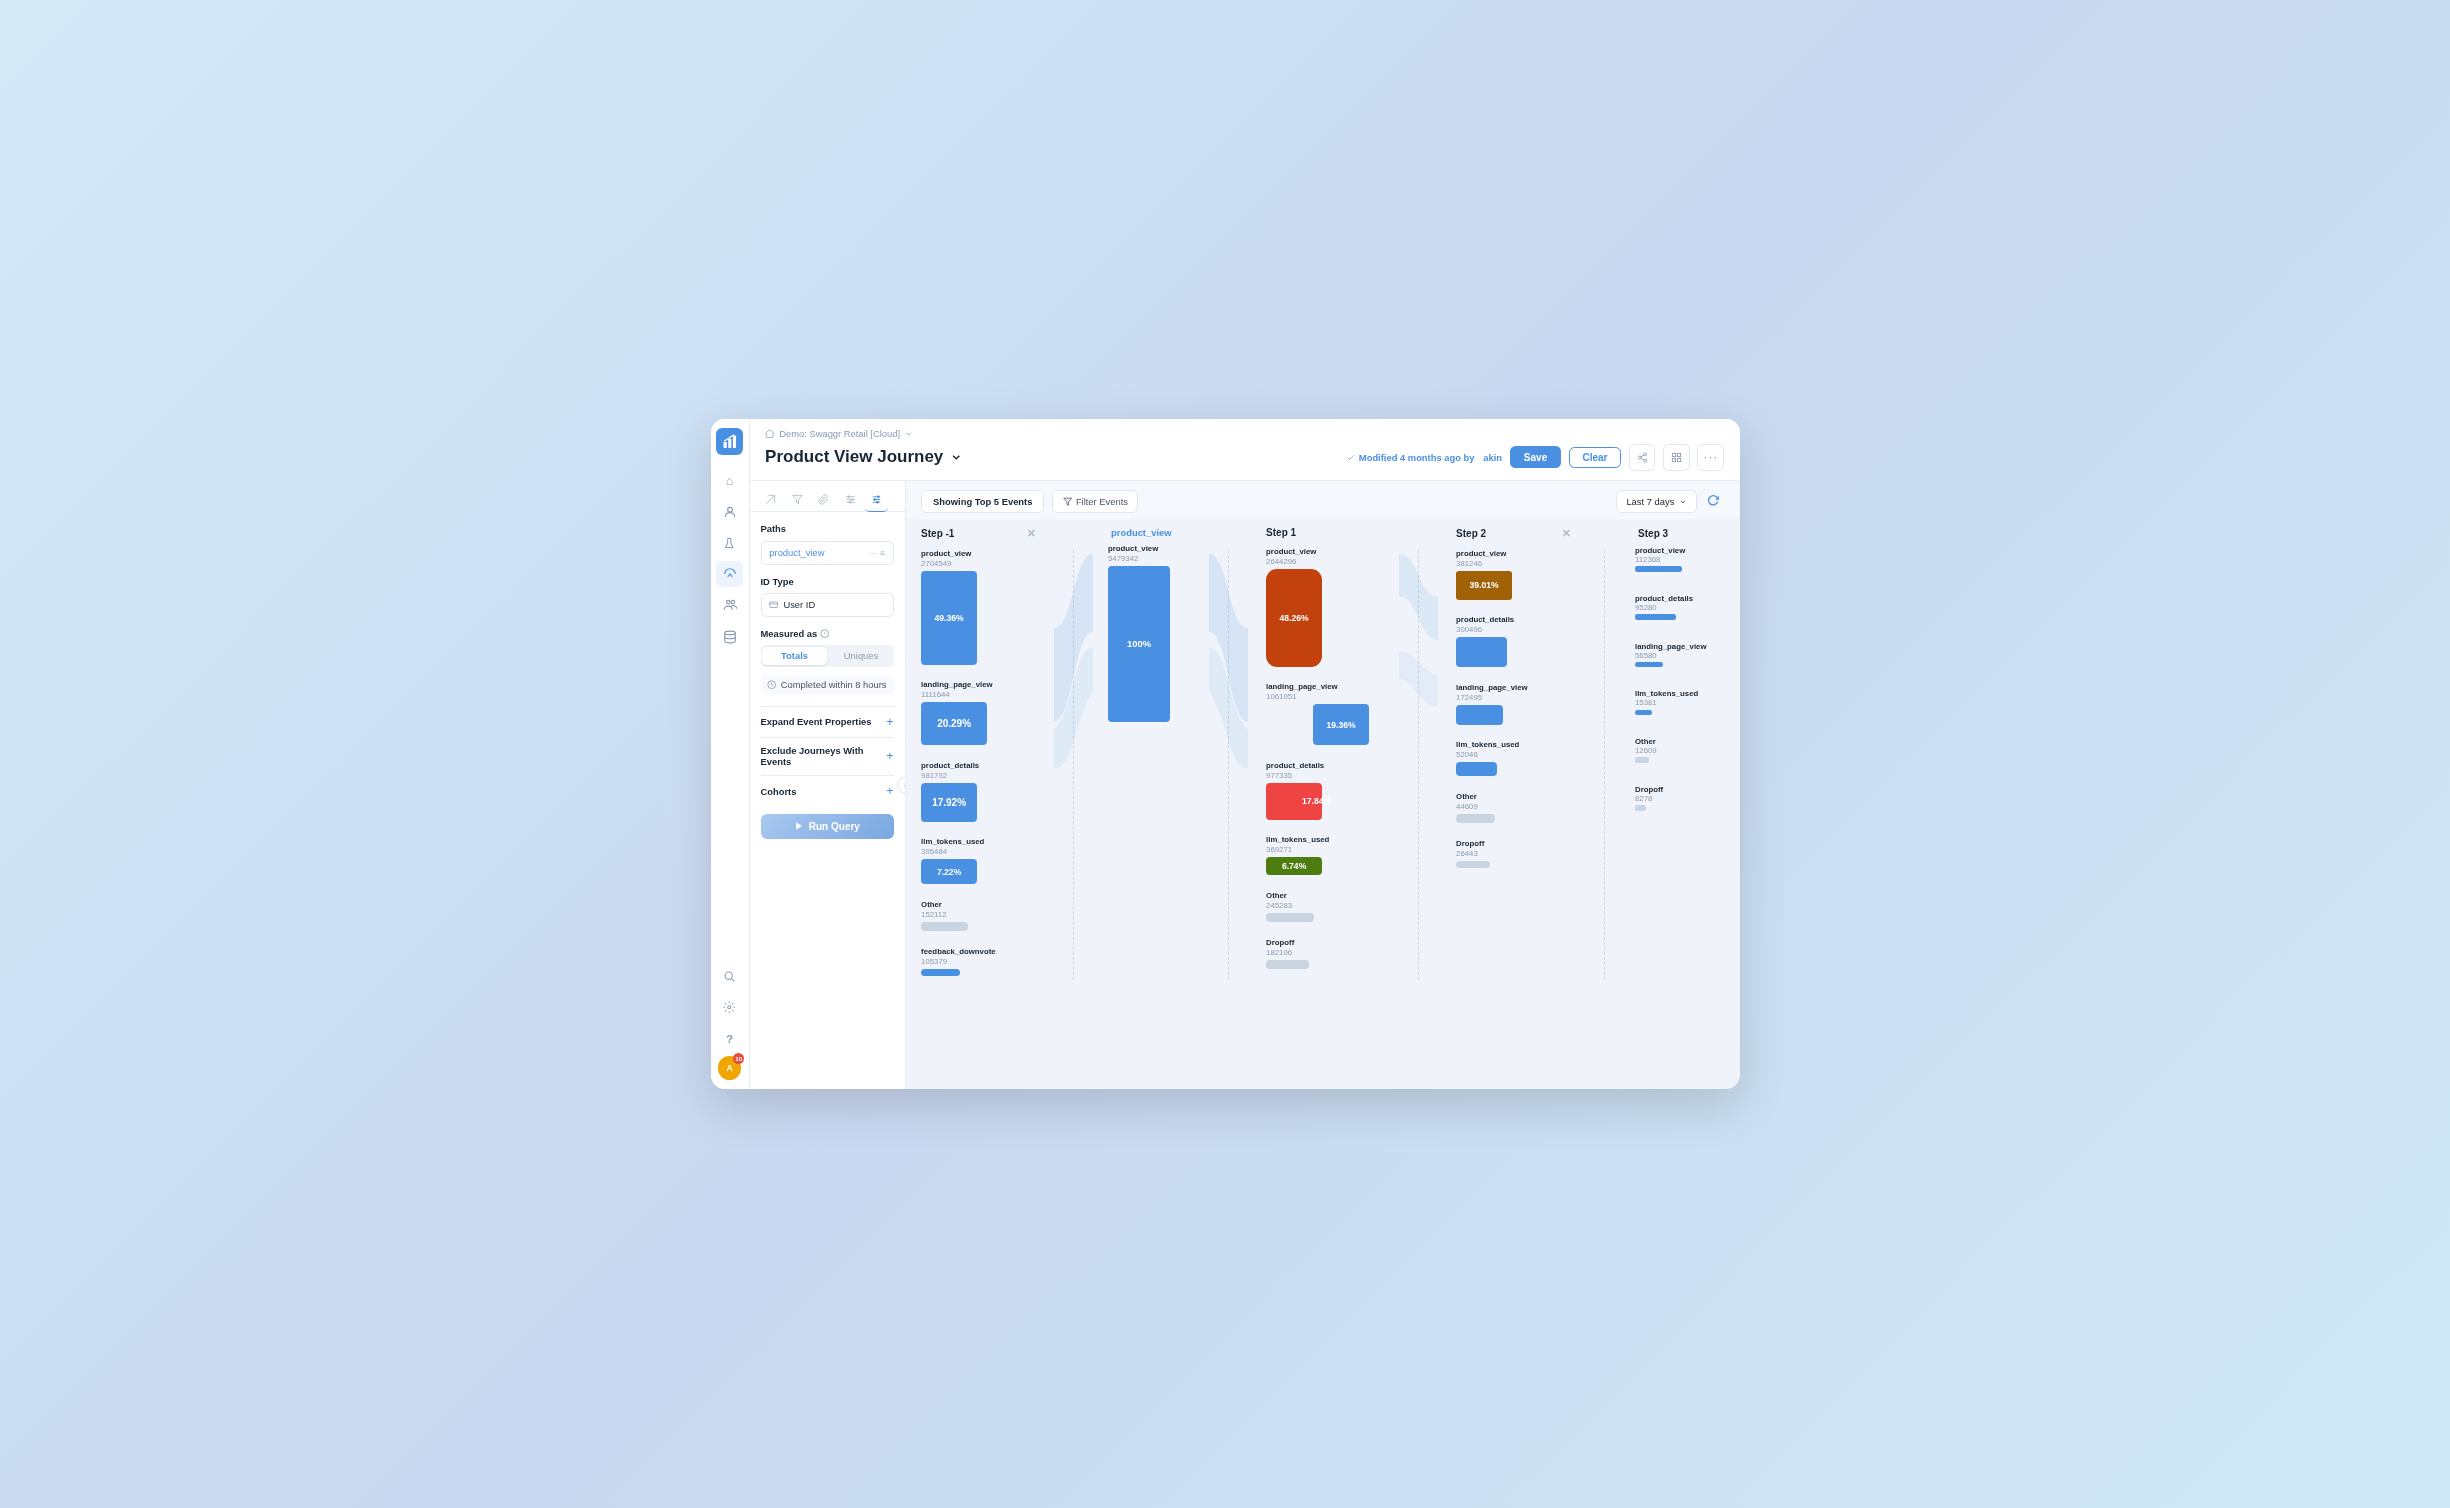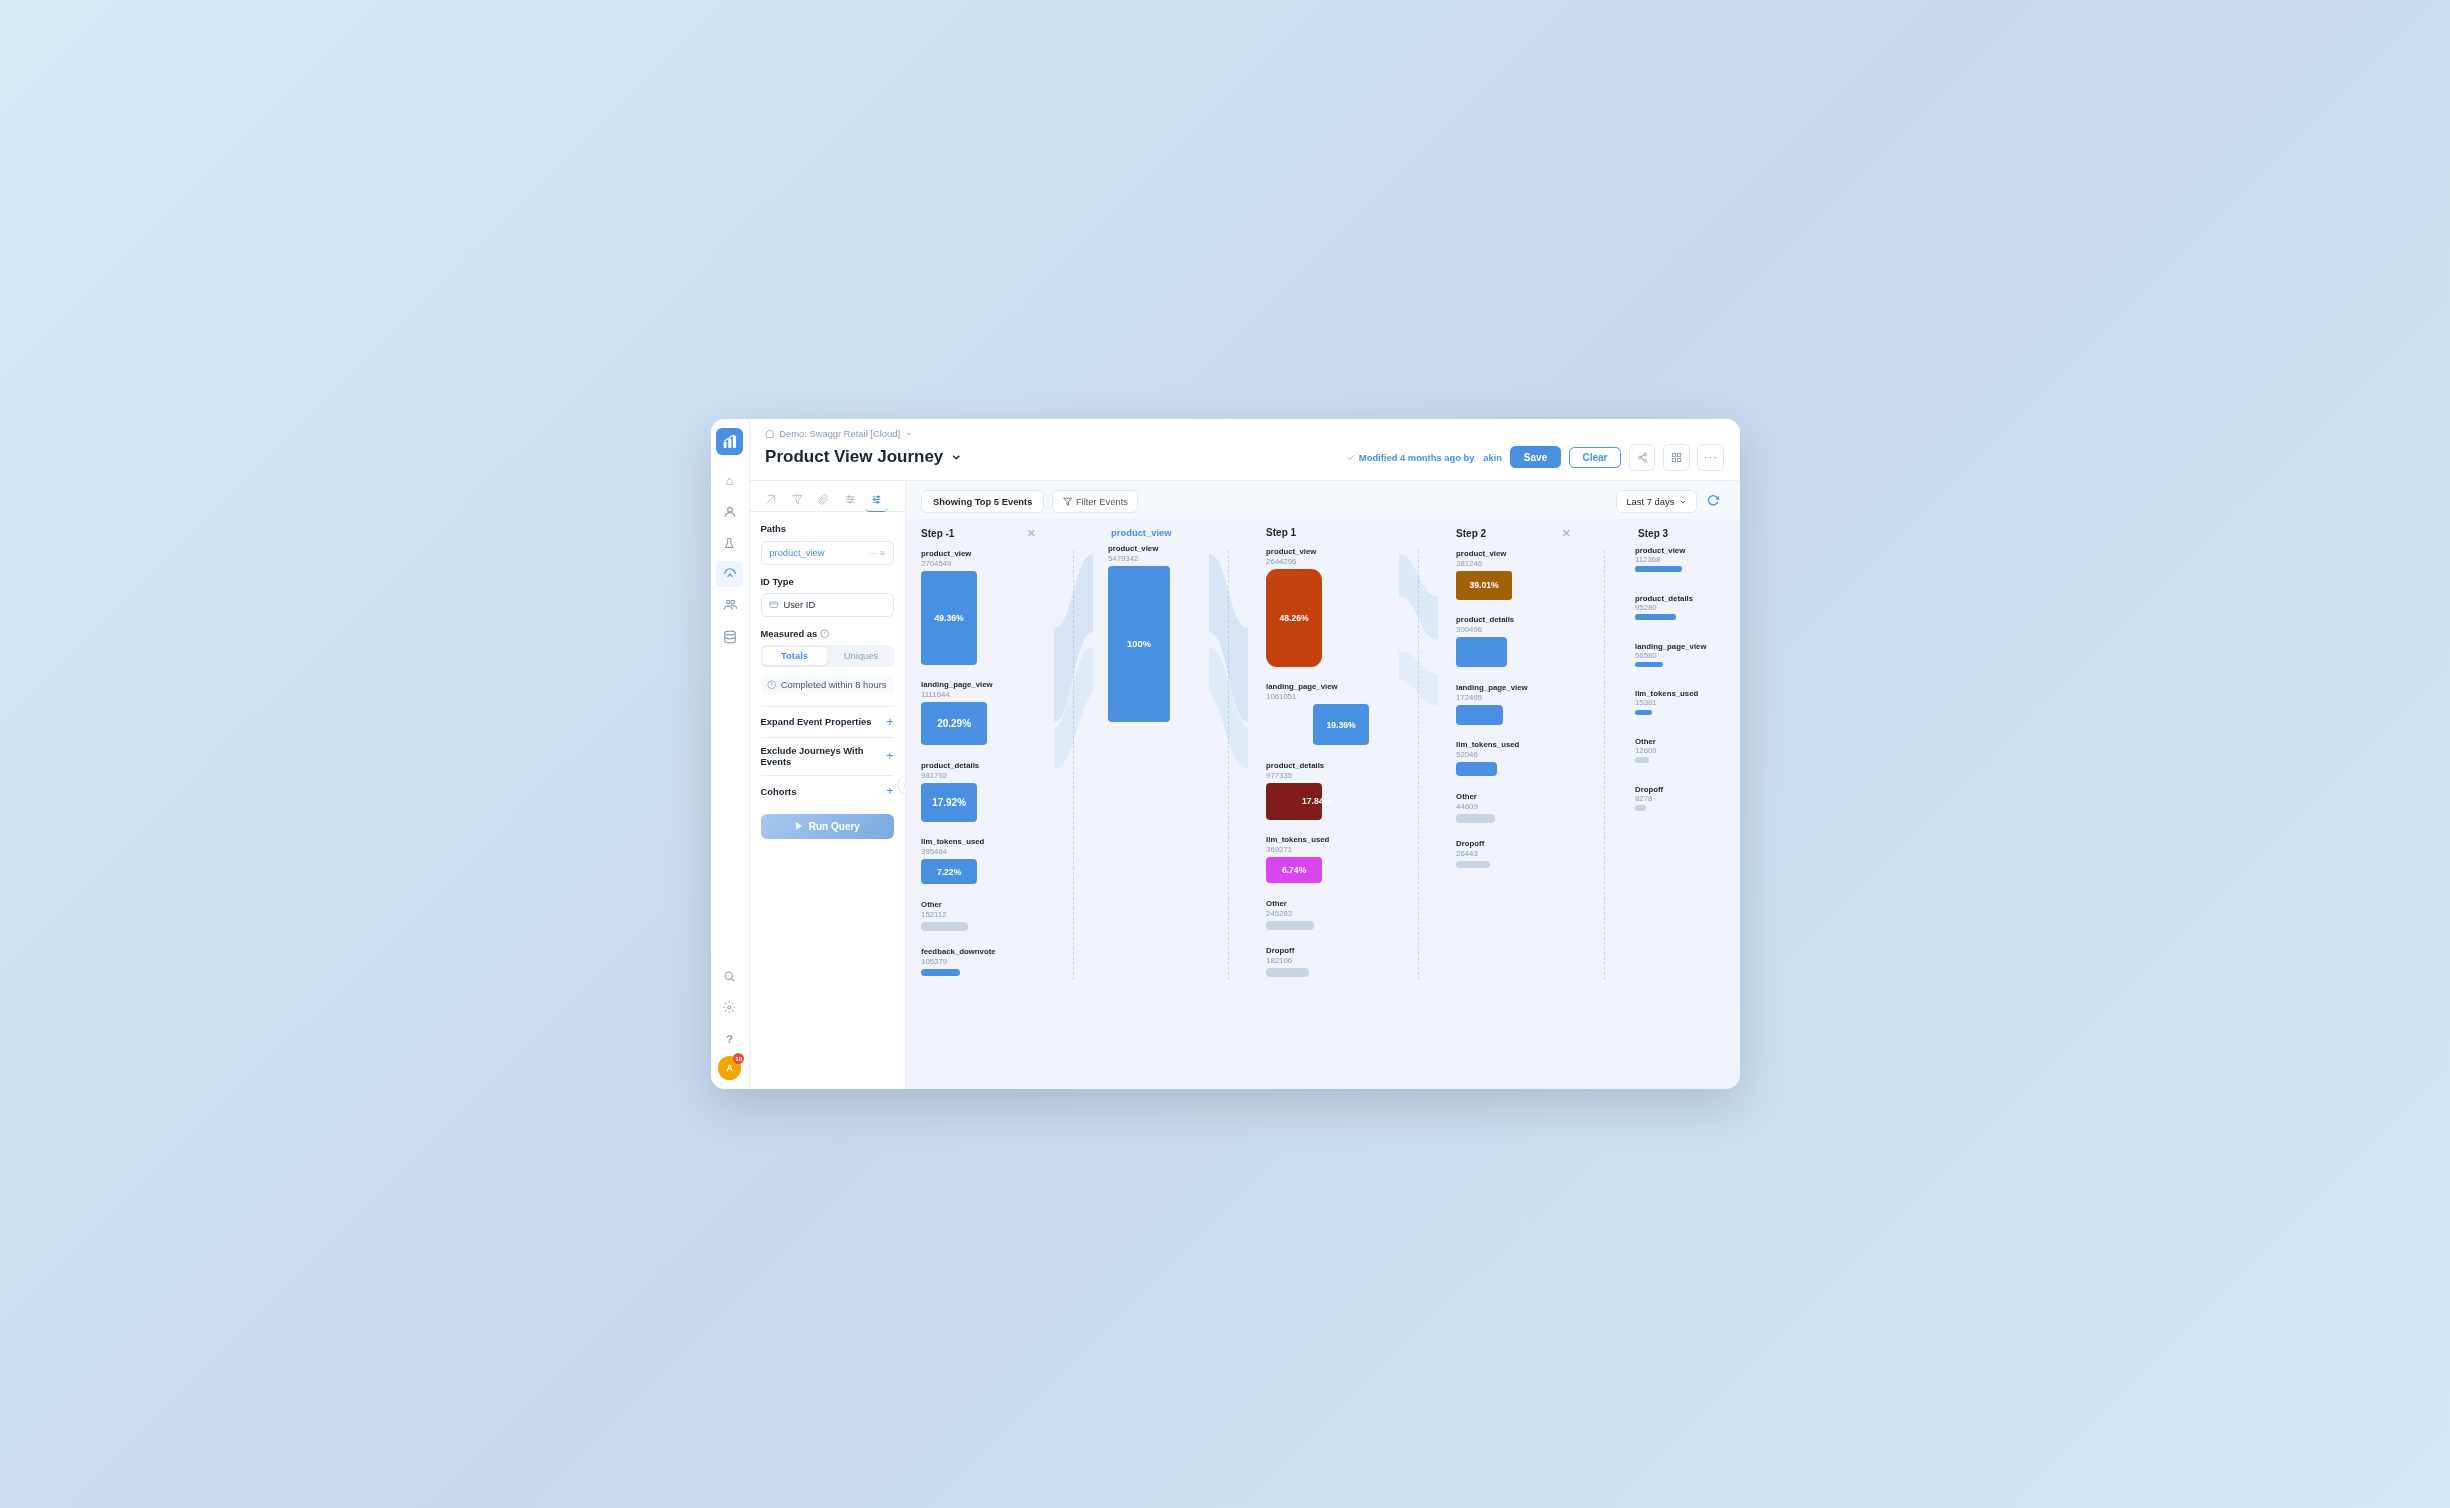--- a/index.html
+++ b/index.html
@@ -777,26 +777,26 @@
                   <div style="background:#c2410c;border-radius:11px;height:98px;width:56px;display:flex;align-items:center;justify-content:center;color:#fff;font-size:8.6px;font-weight:700;">48.26%</div>
                 </div>
                 <div class="event-node">
                   <div class="event-name">landing_page_view</div>
                   <div class="event-count">1061051</div>
                   <div style="background:#4a90e2;border-radius:3.9px;height:41px;width:56px;display:flex;align-items:center;justify-content:center;color:#fff;font-size:8.6px;font-weight:700;margin-left:47px;">19.36%</div>
                 </div>
                 <div class="event-node">
                   <div class="event-name">product_details</div>
                   <div class="event-count">977335</div>
-                  <div style="background:#7f1d1d;border-radius:3.9px;height:37px;width:56px;display:flex;align-items:center;justify-content:center;color:#fff;font-size:8.6px;font-weight:700;padding-left:45px;">17.84%</div>
+                  <div style="background:#ef4444;border-radius:3.9px;height:37px;width:56px;display:flex;align-items:center;justify-content:center;color:#fff;font-size:8.6px;font-weight:700;padding-left:45px;">17.84%</div>
                 </div>
                 <div class="event-node">
                   <div class="event-name">llm_tokens_used</div>
                   <div class="event-count">369271</div>
-                  <div style="background:#d946ef;border-radius:3.9px;height:26px;width:56px;display:flex;align-items:center;justify-content:center;color:#fff;font-size:8.6px;font-weight:700;">6.74%</div>
+                  <div style="background:#4d7c0f;border-radius:3.9px;height:18px;width:56px;display:flex;align-items:center;justify-content:center;color:#fff;font-size:8.6px;font-weight:700;">6.74%</div>
                 </div>
                 <div class="event-node">
                   <div class="event-name">Other</div>
                   <div class="event-count">245283</div>
                   <div style="background:#c8d4e0;border-radius:3.9px;height:9.4px;width:48px;"></div>
                 </div>
                 <div class="event-node">
                   <div class="event-name">Dropoff</div>
                   <div class="event-count">182106</div>
                   <div style="background:#c8d4e0;border-radius:3.9px;height:9.4px;width:43px;"></div>

